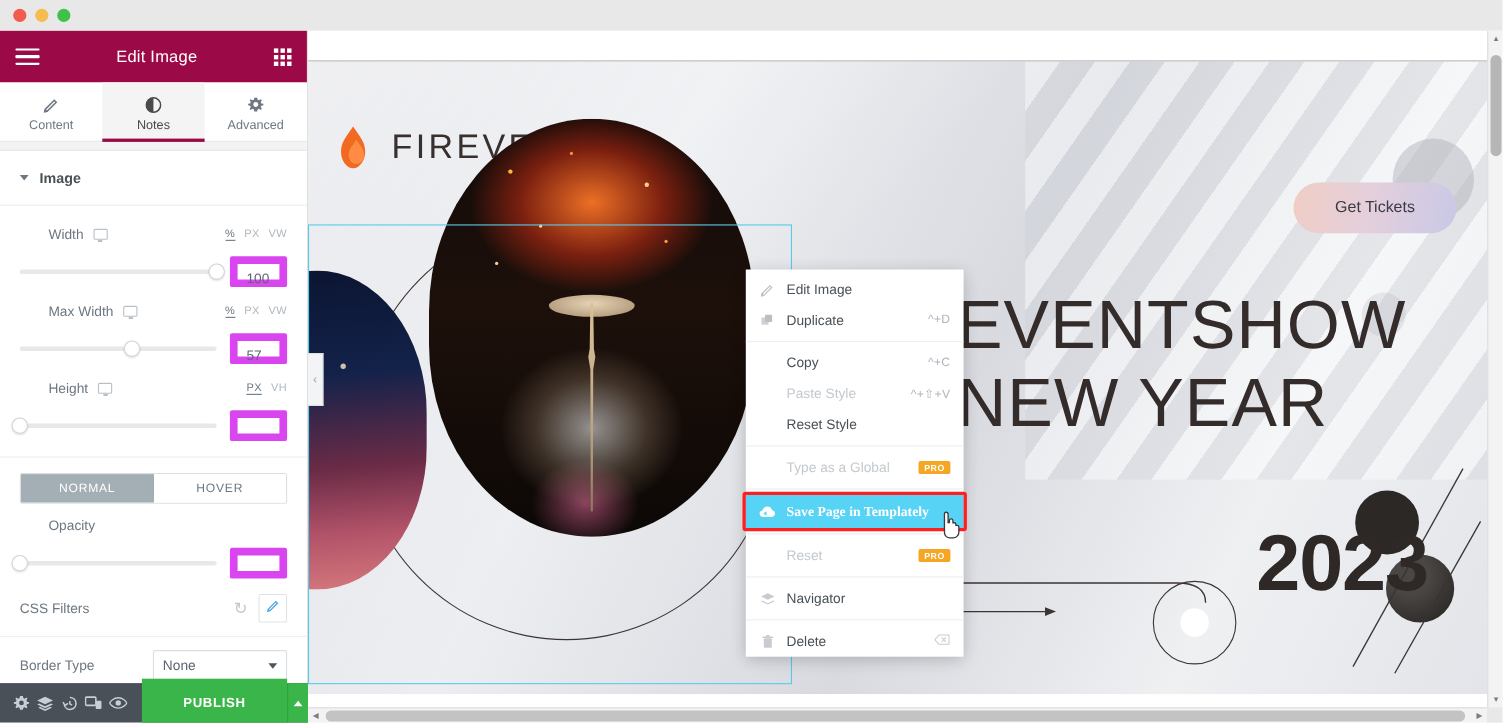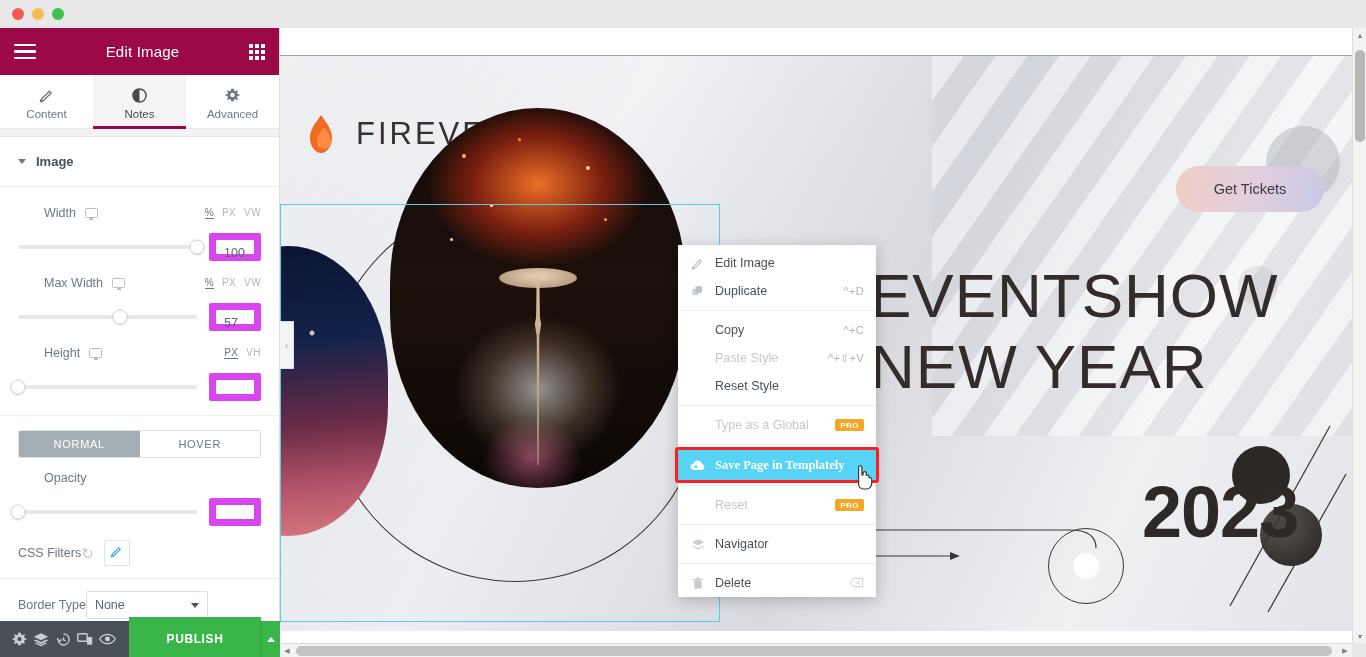--- a/index.html
+++ b/index.html
@@ -89,21 +89,21 @@
 
   .switcher {
     margin: 14px 18px 0; height: 28px; display: flex; border: 1px solid #dcdfe2; border-radius: 2px; overflow: hidden;
   }
   .switcher div {
     flex: 1; display: flex; align-items: center; justify-content: center;
     font-size: 11px; letter-spacing: .7px; color: #6d7882; cursor: pointer; background: #fff;
   }
   .switcher div.on { background: #a4aeb5; color: #fff; }
 
-  .sel-row { display: flex; align-items: center; padding: 12px 18px 0; }
+  .sel-row { display: flex; align-items: center; justify-content: space-between; padding: 12px 18px 0; }
   .select {
     width: 122px; height: 28px; border: 1px solid #dcdfe2; border-radius: 2px; background: #fff;
     display: flex; align-items: center; justify-content: space-between; padding: 0 8px;
     font-size: 12.5px; color: #5c6670; cursor: pointer;
   }
   .caret-s { width: 0; height: 0; border-left: 4px solid transparent; border-right: 4px solid transparent; border-top: 5px solid #4a5560; }
   .filt-acts { display: flex; align-items: center; gap: 10px; }
   .reset-ico { font-size: 15px; color: #c3c9ce; cursor: pointer; line-height: 1; }
   .pencil-box {
     width: 26px; height: 26px; border: 1px solid #dfe3e6; border-radius: 2px;

